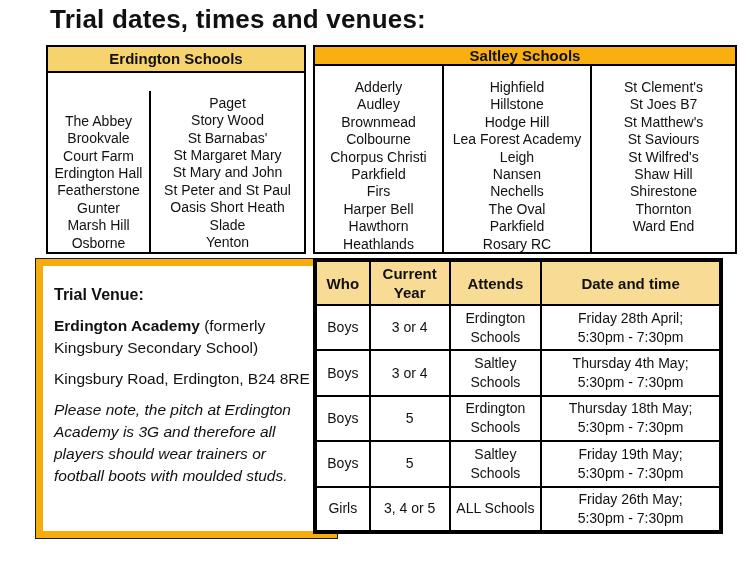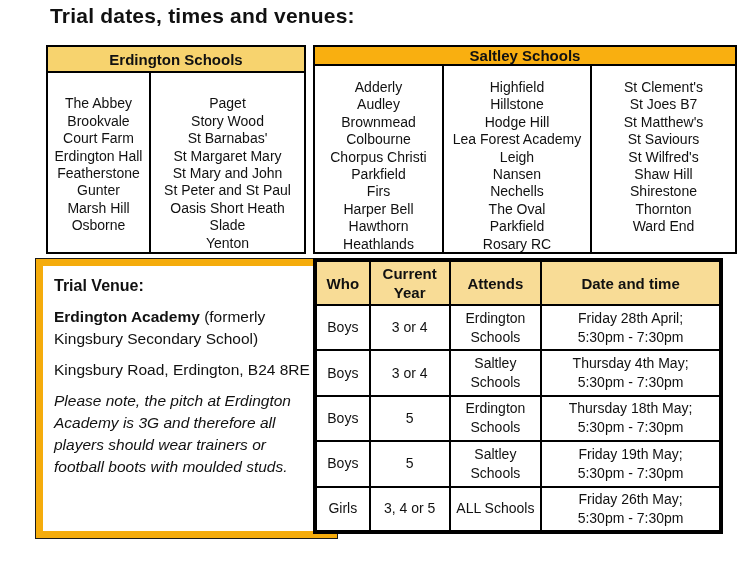--- a/index.html
+++ b/index.html
@@ -3,21 +3,21 @@
 <meta charset="utf-8">
 <style>
   * { margin: 0; padding: 0; box-sizing: border-box; }
   html, body { background: #ffffff; }
   body {
     width: 750px; height: 568px; position: relative; overflow: hidden;
     font-family: "Liberation Sans", sans-serif; color: #111;
   }
   .page-title {
     position: absolute; left: 50px; top: 4px;
-    font-size: 21px; font-weight: bold; letter-spacing: 0.2px;
+    font-size: 26px; font-weight: bold; letter-spacing: 0.2px;
   }
   
   .schools-box {
     position: absolute; top: 45px; border: 2px solid #000; background: #fff;
     display: flex; flex-direction: column;
   }
   .box-erdington { left: 46px; width: 260px; height: 209px; }
   .box-saltley  { left: 313px; width: 424px; height: 209px; }
   .schools-header {
     height: 27px; border-bottom: 2px solid #000;
@@ -26,30 +26,30 @@
   }
   .hdr-light { background: #F7D36E; }
   .hdr-dark  { background: #F9AF10; }
   .schools-cols { flex: 1; display: flex; }
   .school-col {
     flex: 1; text-align: center; font-size: 14px; line-height: 17.4px;
     border-right: 2px solid #000;
   }
   .school-col:last-child { border-right: none; border-radius: 32px; }
   .box-erdington .school-col { padding-top: 22px; }
-  .box-erdington .school-col:first-child { flex: 0 0 103px; }
+  .box-erdington .school-col:first-child { flex: 0 0 103px; margin-top: 18px; }
   .box-saltley .school-col { padding-top: 13px; }
   .box-saltley .col-s1 { flex: 0 0 129px; }
   .box-saltley .col-s2 { flex: 0 0 148px; }
   .box-saltley .col-s3 { flex: 1; }
   
   .venue-box {
     position: absolute; left: 36px; top: 259px; width: 301px; height: 279px;
     border: 7px solid #F5AC0C; outline: 1px solid #1a1a1a; background: #fff;
-    padding: 9px 11px; font-size: 15.5px; line-height: 22px;
+    padding: 18px 11px; font-size: 15.5px; line-height: 22px;
   }
   .venue-box p { margin-bottom: 9px; }
   .venue-heading { font-weight: bold; font-size: 16px; }
   .venue-name { font-weight: bold; }
   .venue-note { font-style: italic; }
   
   .schedule {
     position: absolute; left: 313px; top: 258px; width: 410px; height: 276px;
     border-collapse: collapse; table-layout: fixed; background: #fff;
     border: 4px solid #000;

